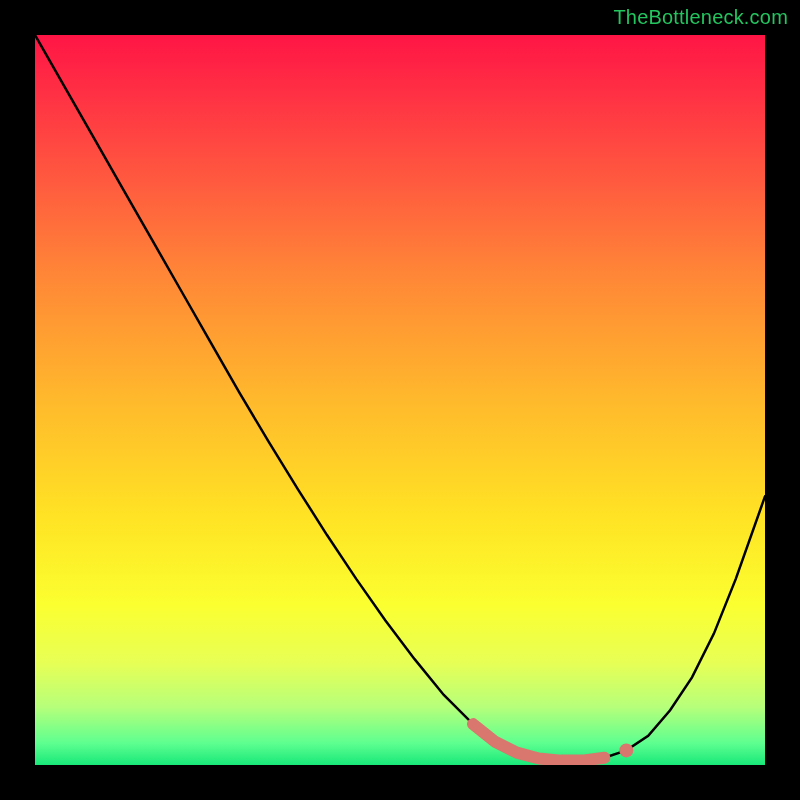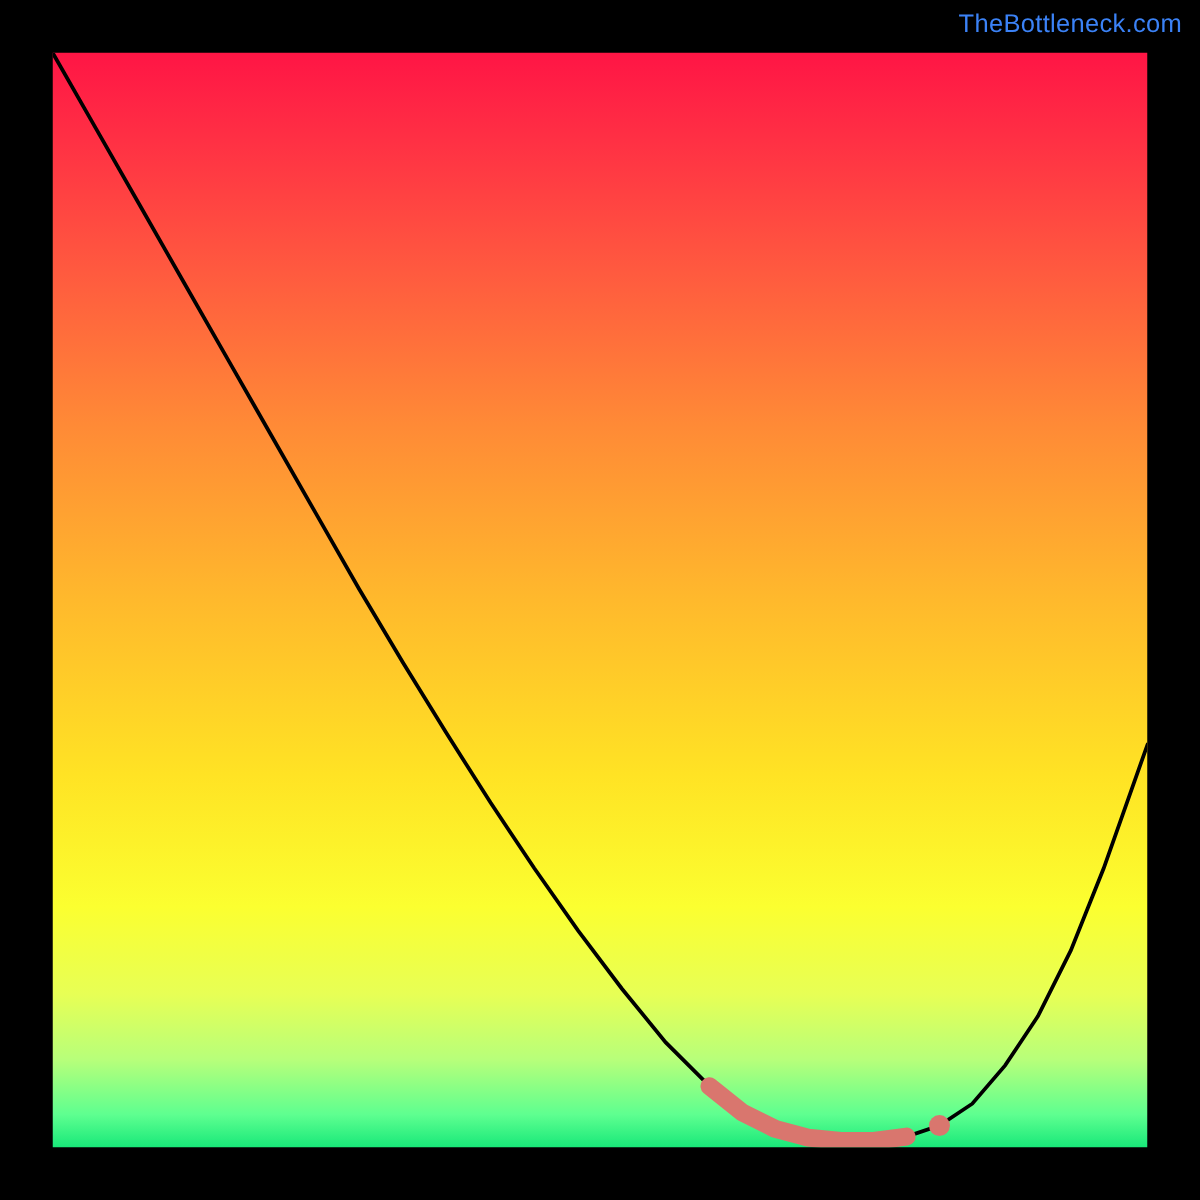--- a/index.html
+++ b/index.html
@@ -14,22 +14,22 @@
   .frame {
     position: relative;
     width: 800px;
     height: 800px;
     background: #000;
   }
   .watermark {
     position: absolute;
     top: 6px;
     right: 12px;
-    color: #3b82f6;
-    font-size: 17px;
+    color: #22c55e;
+    font-size: 20px;
     letter-spacing: 0.2px;
     z-index: 10;
   }
   .plot-area {
     position: absolute;
     left: 35px;
     top: 35px;
     width: 730px;
     height: 730px;
     overflow: hidden;

